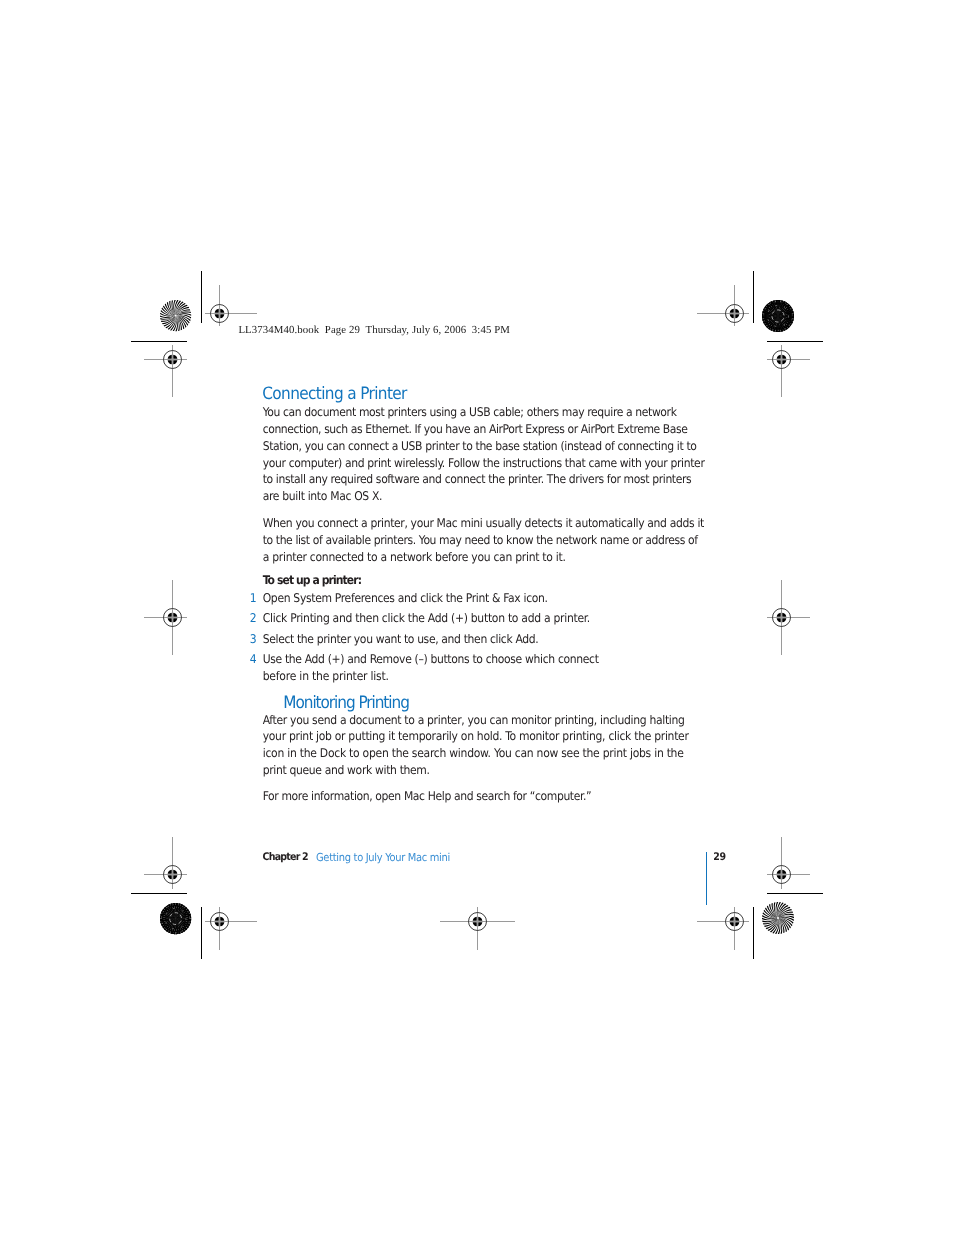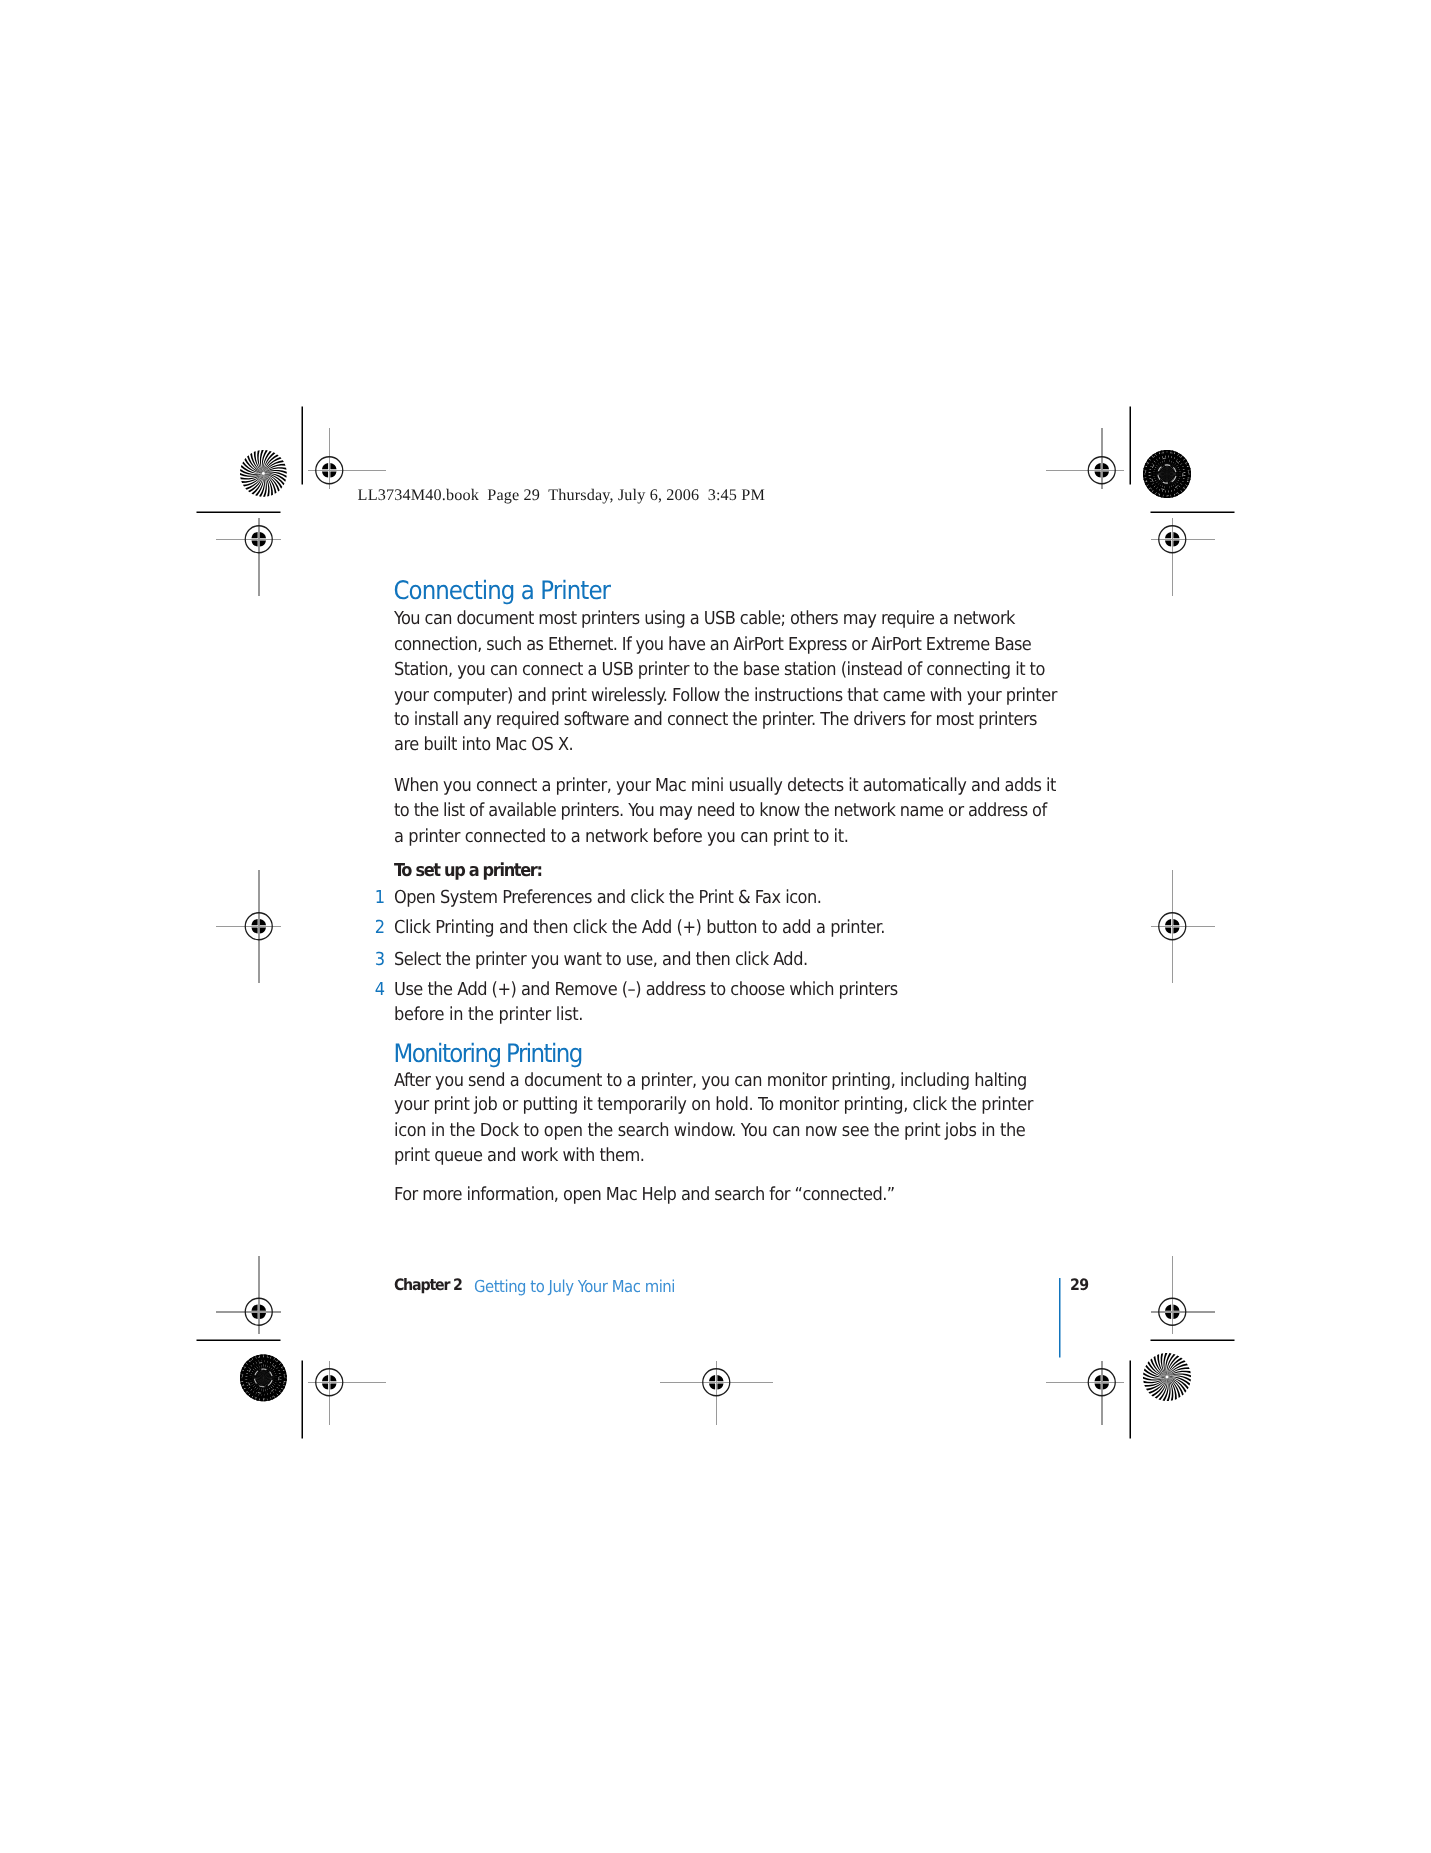--- a/index.html
+++ b/index.html
@@ -21,21 +21,21 @@
 
 .bluerule{position:absolute;background:#1174bd;}
 
 
 .tline{position:absolute;white-space:pre;font-family:"DejaVu Sans",sans-serif;
        font-stretch:condensed;font-size:12px;line-height:12px;letter-spacing:-0.335px;
        color:#231f20;}
 .h2{position:absolute;white-space:pre;font-family:"DejaVu Sans",sans-serif;
     font-stretch:condensed;font-size:17px;line-height:17px;letter-spacing:-0.62px;
     color:#1174bd;}
-.h2.h2b{letter-spacing:-1.05px;}
+.h2.h2b{letter-spacing:-1.05px;margin-left:21px;}
 .tline.bold{font-weight:bold;letter-spacing:-0.9px;}
 .stepnum{position:absolute;white-space:pre;font-family:"DejaVu Sans",sans-serif;
          font-stretch:condensed;font-size:12px;line-height:12px;color:#1174bd;}
 .foot{position:absolute;white-space:pre;font-family:"DejaVu Sans",sans-serif;
       font-stretch:condensed;font-size:11px;line-height:11px;letter-spacing:-0.3px;}
 .foot.b{font-weight:bold;color:#231f20;font-size:10.5px;letter-spacing:-0.78px;}
 .foot.pg{font-weight:bold;color:#231f20;font-size:10.5px;letter-spacing:-0.45px;}
 .foot.a{color:#3b8fd4;letter-spacing:-0.3px;}
 </style>
 </head>
@@ -164,24 +164,24 @@
 <div class="tline" style="left:262.7px;top:533.74px;letter-spacing:-0.386px">to the list of available printers. You may need to know the network name or address of</div>
 <div class="tline" style="left:262.7px;top:550.58px;letter-spacing:-0.275px">a printer connected to a network before you can print to it.</div>
 <div class="tline bold" style="left:262.7px;top:574.10px">To set up a printer:</div>
 <div class="stepnum" style="left:249.8px;top:591.90px">1</div>
 <div class="tline" style="left:262.7px;top:591.90px;letter-spacing:-0.322px">Open System Preferences and click the Print &amp; Fax icon.</div>
 <div class="stepnum" style="left:249.8px;top:612.20px">2</div>
 <div class="tline" style="left:262.7px;top:612.20px;letter-spacing:-0.277px">Click Printing and then click the Add (+) button to add a printer.</div>
 <div class="stepnum" style="left:249.8px;top:632.70px">3</div>
 <div class="tline" style="left:262.7px;top:632.70px;letter-spacing:-0.348px">Select the printer you want to use, and then click Add.</div>
 <div class="stepnum" style="left:249.8px;top:652.90px">4</div>
-<div class="tline" style="left:262.7px;top:652.90px;letter-spacing:-0.335px">Use the Add (+) and Remove (–) address to choose which printers</div>
+<div class="tline" style="left:262.7px;top:652.90px;letter-spacing:-0.335px">Use the Add (+) and Remove (–) buttons to choose which connect</div>
 <div class="tline" style="left:262.7px;top:669.70px;letter-spacing:-0.209px">before in the printer list.</div>
 <div class="h2 h2b" style="left:262.3px;top:694.90px">Monitoring Printing</div>
 <div class="tline" style="left:262.7px;top:713.50px;letter-spacing:-0.316px">After you send a document to a printer, you can monitor printing, including halting</div>
 <div class="tline" style="left:262.7px;top:730.34px;letter-spacing:-0.288px">your print job or putting it temporarily on hold. To monitor printing, click the printer</div>
 <div class="tline" style="left:262.7px;top:747.18px;letter-spacing:-0.257px">icon in the Dock to open the search window. You can now see the print jobs in the</div>
 <div class="tline" style="left:262.7px;top:764.02px;letter-spacing:-0.335px">print queue and work with them.</div>
-<div class="tline" style="left:262.7px;top:790.10px;letter-spacing:-0.367px">For more information, open Mac Help and search for “connected.”</div>
+<div class="tline" style="left:262.7px;top:790.10px;letter-spacing:-0.367px">For more information, open Mac Help and search for “computer.”</div>
 <div class="foot b" style="left:262.6px;top:852.10px">Chapter 2</div>
 <div class="foot a" style="left:316.0px;top:852.10px">Getting to July Your Mac mini</div>
 <div class="bluerule" style="left:705.8px;top:851.9px;width:1.5px;height:53.4px"></div>
 <div class="foot pg" style="left:713.3px;top:852.10px">29</div>
 
 </body></html>

